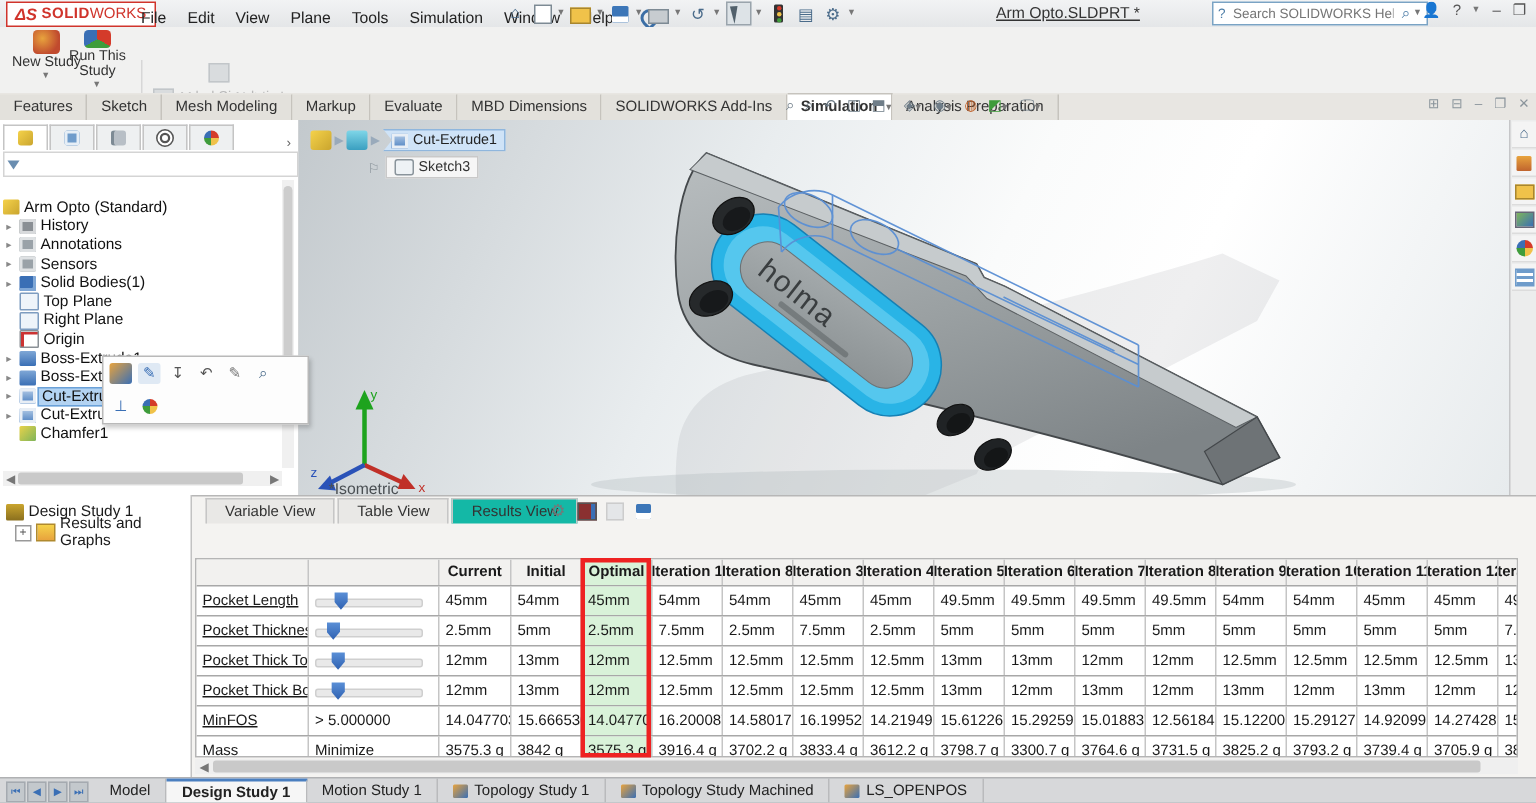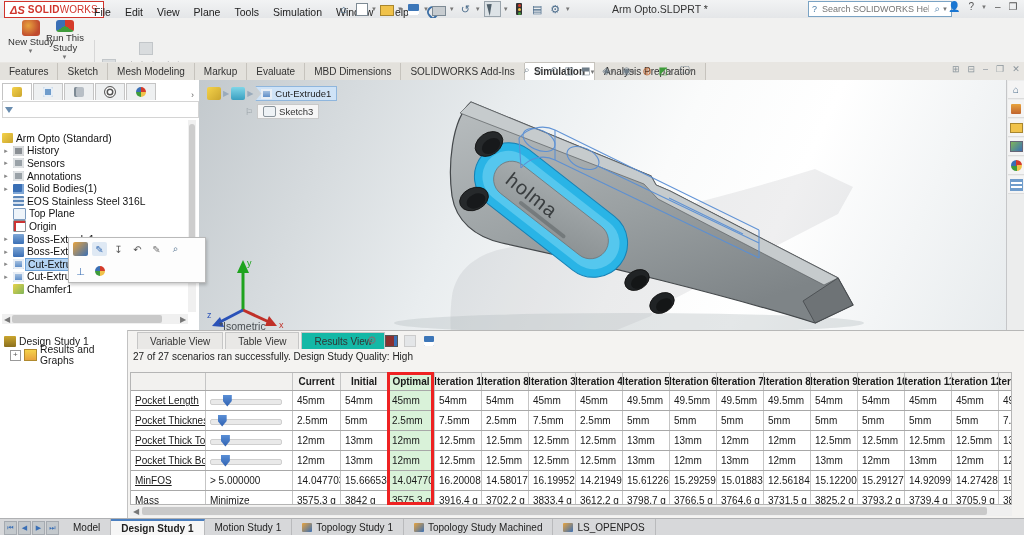--- a/index.html
+++ b/index.html
@@ -18,21 +18,21 @@
   .qi{width:15px;height:14px;display:flex;align-items:center;justify-content:center;font-size:11px;color:#4a6b8a;}
   .qi.sel{border:1px solid #9aa4ac;background:#dde3e7;}
   .dd{font-size:6px;color:#777;margin-left:-1px;}
   .ic-box{width:10px;height:11px;background:#fff;border:1px solid #7d8a94;}
   .ic-save{width:11px;height:11px;background:#3c76b8;border-radius:1px;box-shadow:inset 0 -4px 0 #fff;}
   .ic-print{width:12px;height:8px;background:#c7ccd0;border:1px solid #7d8a94;margin-top:3px;}
   .ic-open{width:12px;height:9px;background:#f0c24a;border:1px solid #a8862e;margin-top:2px;}
   .ic-traffic{width:6px;height:12px;background:#333;border-radius:1px;display:flex;flex-direction:column;align-items:center;justify-content:space-around;}
   .ic-traffic i{width:3px;height:3px;border-radius:50%;display:block;}
   .ic-cursor{width:0;height:0;border-left:5px solid #51606b;border-right:4px solid transparent;border-bottom:11px solid transparent;border-top:1px solid transparent;transform:rotate(-15deg);}
-  #doc-title{left:612px;top:3px;width:200px;text-align:left;color:#333;font-size:10.5px;}
+  #doc-title{left:612px;top:3px;width:200px;text-align:center;color:#333;font-size:10.5px;text-decoration:underline;}
   #search-box{left:808px;top:1px;width:136px;height:14px;border:1px solid #7aa3c4;background:#fff;display:flex;align-items:center;padding:0 3px;gap:3px;}
   #search-box .q{color:#4a7ba6;font-size:9px;}
   #search-input{border:0;outline:0;flex:1;font-size:9px;color:#888;font-family:"Liberation Sans",sans-serif;background:transparent;width:80px;}
   #win-controls{left:948px;top:1px;display:flex;align-items:center;gap:8px;color:#555;font-size:10px;}
   
   #ribbon{left:0;top:18px;width:1024px;height:44px;background:#f1f1f0;border-bottom:1px solid #dadada;}
   .big-btn{position:absolute;top:2px;width:58px;height:40px;display:flex;flex-direction:column;align-items:center;justify-content:flex-start;gap:1px;}
   .big-btn .bi{width:18px;height:16px;border-radius:3px;}
   .bi-newstudy{background:radial-gradient(circle at 35% 35%,#e8a33d,#c04a2e 70%);}
   .bi-run{background:conic-gradient(#d43b2a 0 120deg,#3f9c3b 120deg 240deg,#3a6fb5 240deg);border-radius:50%;}
@@ -289,41 +289,41 @@
         <span class="lbl">Arm Opto  (Standard)</span>
       </div>
       <div class="trow">
         <span class="caret">▸</span>
         <span class="ticon t-history"></span>
         <span class="lbl">History</span>
       </div>
       <div class="trow">
         <span class="caret">▸</span>
         <span class="ticon t-generic"></span>
-        <span class="lbl">Sensors</span>
+        <span class="lbl">Annotations</span>
       </div>
       <div class="trow">
         <span class="caret">▸</span>
         <span class="ticon t-generic"></span>
-        <span class="lbl">Annotations</span>
+        <span class="lbl">Sensors</span>
       </div>
       <div class="trow">
         <span class="caret">▸</span>
         <span class="ticon t-solid"></span>
         <span class="lbl">Solid Bodies(1)</span>
       </div>
       <div class="trow">
         <span class="caret"></span>
-        <span class="ticon t-material"></span>
-        <span class="lbl">EOS Stainless Steel 316L</span>
+        <span class="ticon t-plane"></span>
+        <span class="lbl">Top Plane</span>
       </div>
       <div class="trow">
         <span class="caret"></span>
         <span class="ticon t-plane"></span>
-        <span class="lbl">Top Plane</span>
+        <span class="lbl">Right Plane</span>
       </div>
       <div class="trow">
         <span class="caret"></span>
         <span class="ticon t-origin"></span>
         <span class="lbl">Origin</span>
       </div>
       <div class="trow">
         <span class="caret">▸</span>
         <span class="ticon t-boss"></span>
         <span class="lbl">Boss-Extrude1</span>
@@ -500,21 +500,20 @@
     <span class="sti">
         <span style="width:11px;height:10px;background:#8a3030;border:1px solid #555;box-shadow:inset -3px 0 0 #3a6fb5;"></span>
       </span>
     <span class="sti">
         <span style="width:10px;height:10px;background:#e4e6e8;border:1px solid #ccc;"></span>
       </span>
     <span class="sti">
         <span class="ic-save" style="width:10px;height:10px;"></span>
       </span>
   </div>
-  <div id="study-status" class="abs">27 of 27 scenarios ran successfully. Design Study Quality: High</div>
 
   <div id="table-wrap" class="abs">
       <div id="dtable">
         <div class="drow header">
           <div class="dcell c-label"></div>
           <div class="dcell c-ctrl"></div>
           <div class="dcell c-val">Current</div>
           <div class="dcell c-it">Initial</div>
           <div class="dcell c-it opt-cell">Optimal</div>
           <div class="dcell c-it">Iteration 1</div>
@@ -667,21 +666,21 @@
           </div>
           <div class="dcell c-ctrl">Minimize</div>
           <div class="dcell c-val">3575.3 g</div>
           <div class="dcell c-it">3842 g</div>
           <div class="dcell c-it opt-cell">3575.3 g</div>
           <div class="dcell c-it">3916.4 g</div>
           <div class="dcell c-it">3702.2 g</div>
           <div class="dcell c-it">3833.4 g</div>
           <div class="dcell c-it">3612.2 g</div>
           <div class="dcell c-it">3798.7 g</div>
-          <div class="dcell c-it">3766.5 g</div>
+          <div class="dcell c-it">3300.7 g</div>
           <div class="dcell c-it">3764.6 g</div>
           <div class="dcell c-it">3731.5 g</div>
           <div class="dcell c-it">3825.2 g</div>
           <div class="dcell c-it">3793.2 g</div>
           <div class="dcell c-it">3739.4 g</div>
           <div class="dcell c-it">3705.9 g</div>
           <div class="dcell c-it">38</div>
         </div>
       </div>
     </div>

